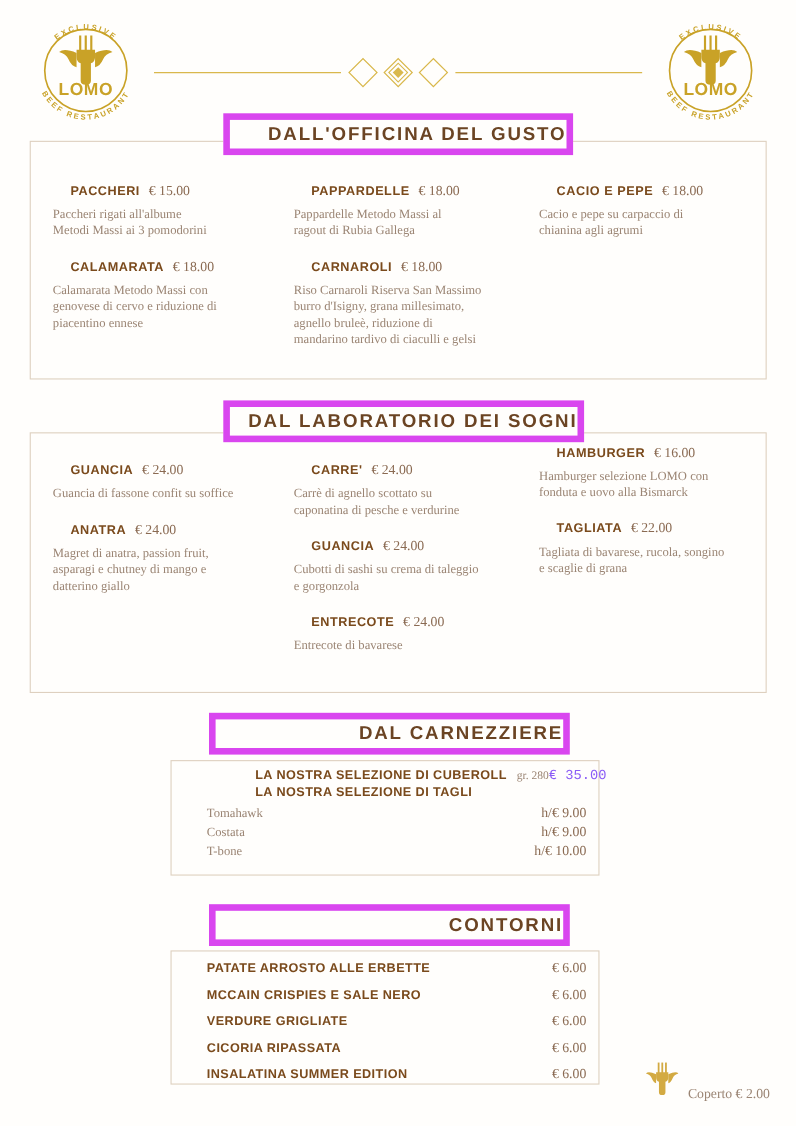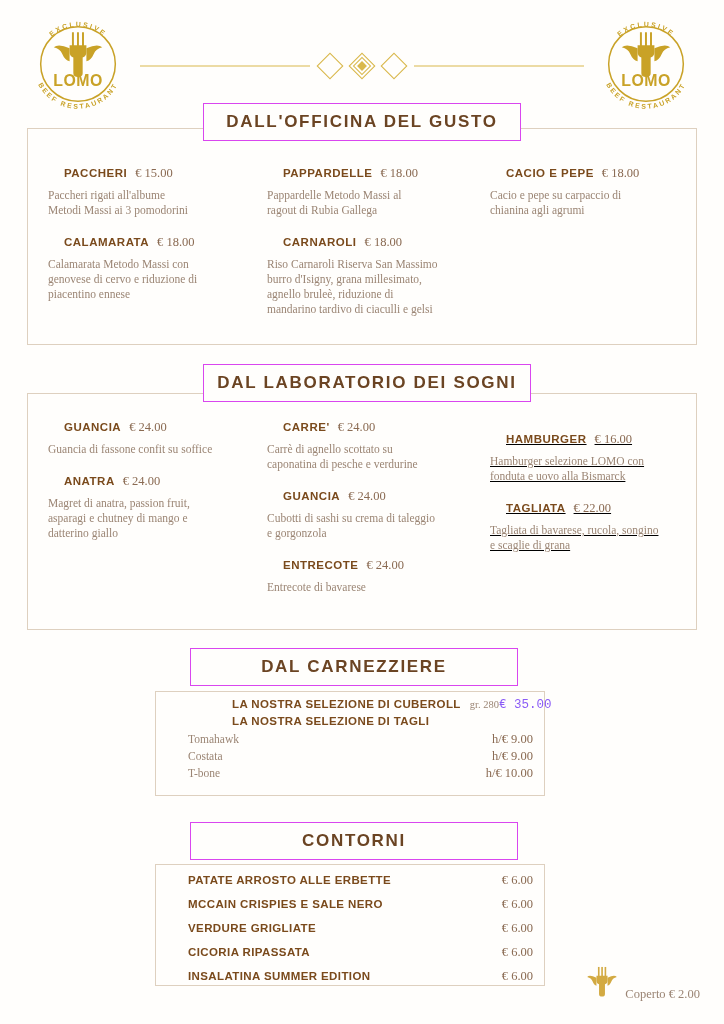--- a/index.html
+++ b/index.html
@@ -43,25 +43,25 @@
   
   .section {
     position: absolute;
     box-sizing: border-box;
     border: 1px solid #ded0bf;
     background: transparent;
   }
   .sec-title-box {
     position: absolute;
     box-sizing: border-box;
-    border: 1px solid #d946ef;
+    border: 6px solid #d946ef;
     background: #fffefc;
     display: flex;
     align-items: center;
-    justify-content: center;
+    justify-content: flex-end;
     z-index: 5;
   }
   .sec-title {
     font-family: "Liberation Sans", sans-serif;
     font-weight: bold;
     font-size: 17px;
     letter-spacing: 1.7px;
     color: #6b4423;
     white-space: nowrap;
   }
@@ -373,21 +373,21 @@
       <div class="dish-head">
         <span class="dish-name">ENTRECOTE</span>
         <span class="dish-price">€ 24.00</span>
       </div>
       <div class="dish-desc">
         <div>Entrecote di bavarese</div>
       </div>
     </div>
   </div>
 
-  <div class="col" style="left:490px; top:432px; width:196px;text-decoration:underline;">
+  <div class="col" style="left:490px; top:404px; width:196px;">
     <div class="dish">
       <div class="dish-head">
         <span class="dish-name">HAMBURGER</span>
         <span class="dish-price">€ 16.00</span>
       </div>
       <div class="dish-desc" style="max-width:200px;">
         <div>Hamburger selezione LOMO con</div>
         <div>fonduta e uovo alla Bismarck</div>
       </div>
     </div>

